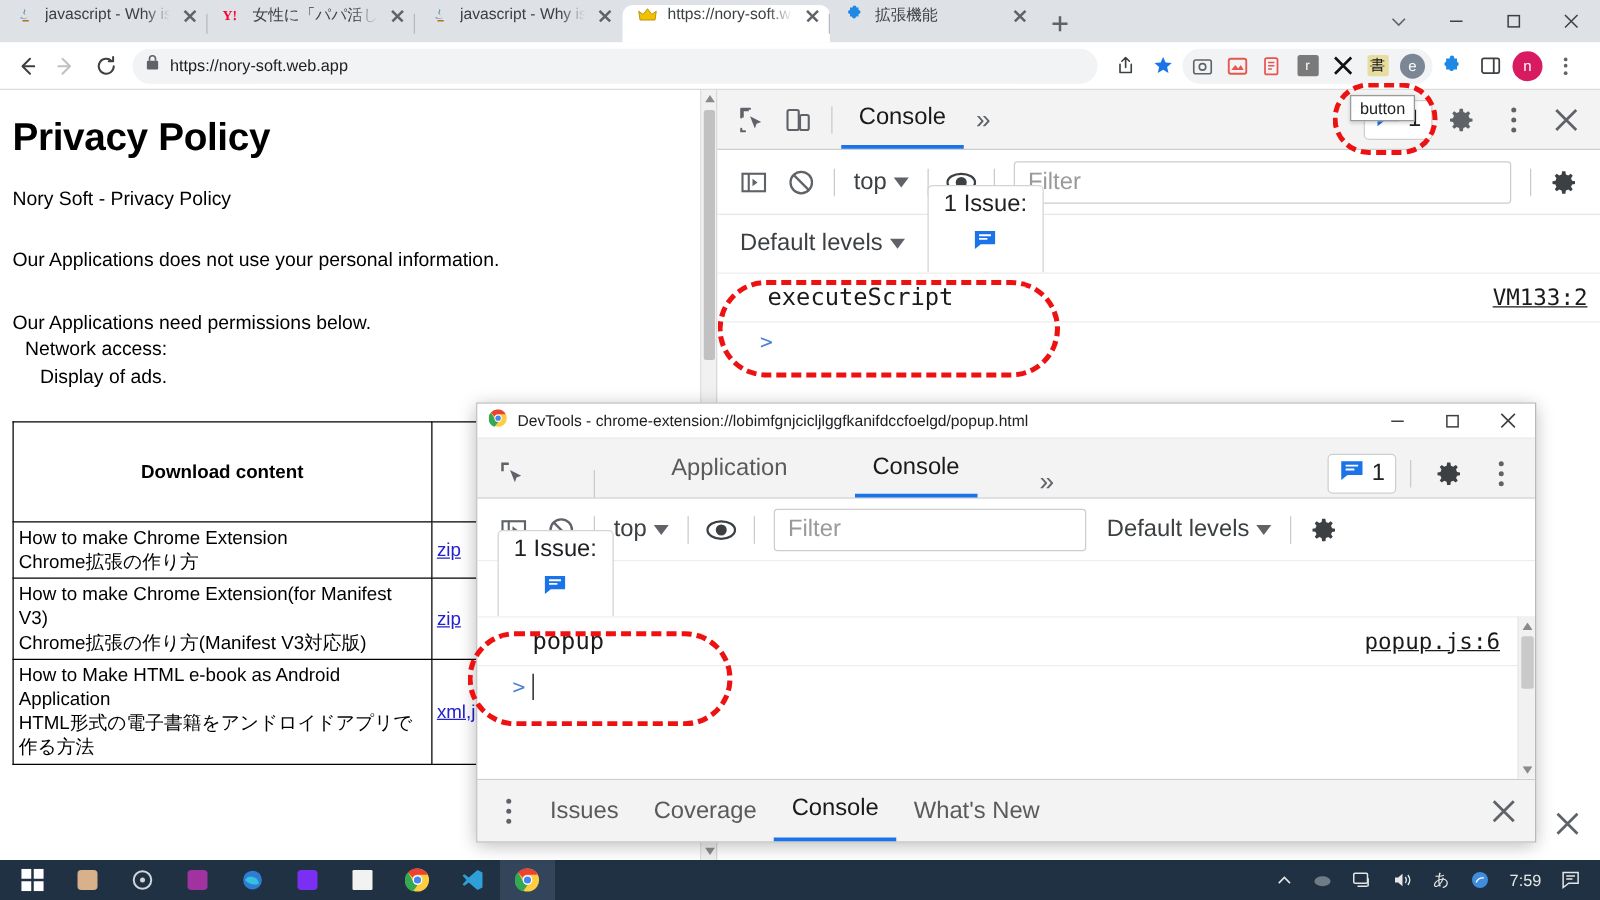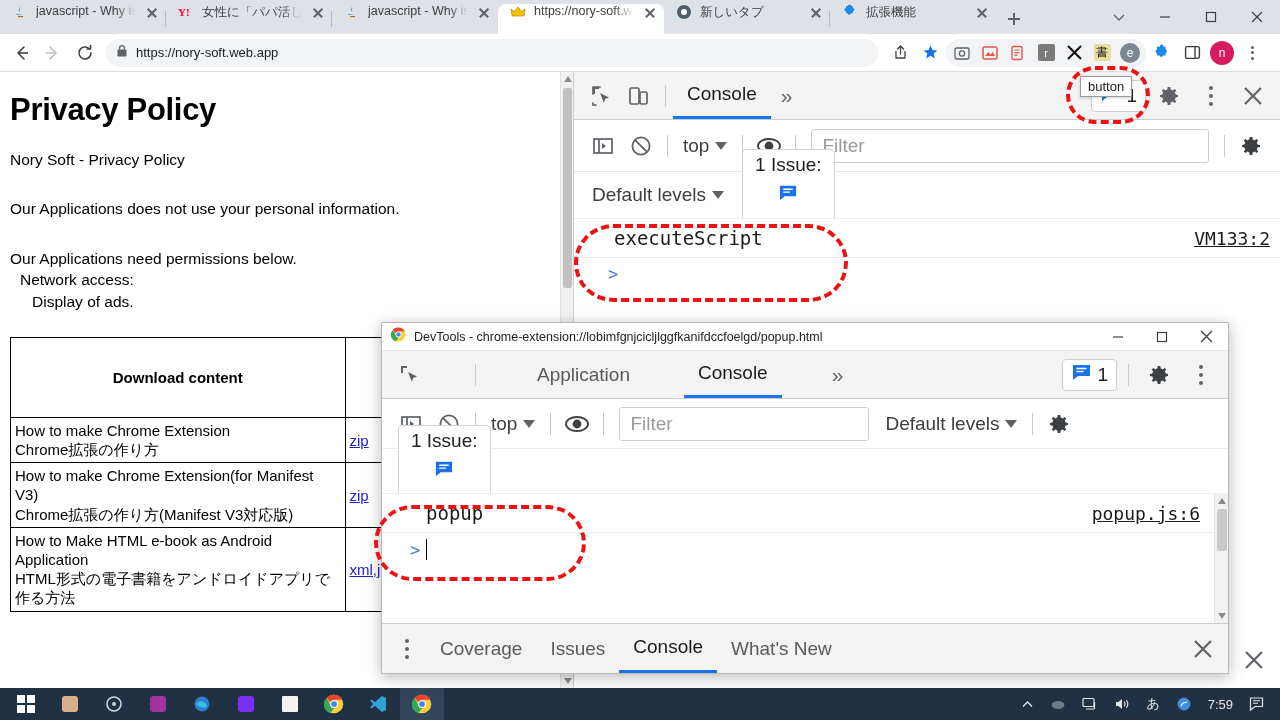--- a/index.html
+++ b/index.html
@@ -167,21 +167,21 @@
   }
   .dw-title {
     height:28px; background:#fff; display:flex; align-items:center; padding-left:9px; gap:8px;
     border-bottom:1px solid #e6e6e6;
   }
   .dw-title .t { font-size:12.5px; color:#202124; white-space:nowrap; }
   .dw-ctrls { margin-left:auto; display:flex; align-items:stretch; height:28px; }
   .dw-ctrl { width:44px; display:flex; align-items:center; justify-content:center; }
 
   .dw-tabbar {
-    height:48px; display:flex; align-items:center; padding:0 8px;
+    height:48px; display:flex; align-items:flex-end; padding:0 8px;
     background:#f3f3f3; border-bottom:1px solid #cdcdcd;gap:40px;
   }
   .dw-filterbar { height:50px; display:flex; align-items:center; padding:0 10px; background:#fff; border-bottom:1px solid #ededed; }
   .dw-levels { height:44px; display:flex; align-items:center; padding:0 16px; background:#fff; }
   .dw-console { flex:1 1 auto; background:#fff; position:relative; overflow:hidden; }
   .dw-scroll { position:absolute; right:0; top:0; width:14px; height:100%; background:#f1f1f1; border-left:1px solid #e6e6e6; }
   .dw-scroll .thumb { position:absolute; left:2px; top:16px; width:10px; height:42px; background:#c9c9c9; border-radius:2px; }
   .dw-scroll .arr { position:absolute; left:0; width:14px; height:15px; display:flex; align-items:center; justify-content:center; }
   .dw-scroll .arr.up { top:0; } .dw-scroll .arr.dn { bottom:0; }
   .dw-drawer {
@@ -253,30 +253,20 @@
       <div class="tab active">
         <span class="favicon">
           <svg width="16" height="16" viewBox="0 0 16 16">
               <path d="M2 12h12l1-7-3.5 2.5L8 3 4.5 7.5 1 5z" fill="#f2c200" stroke="#b08a00" stroke-width=".7"></path>
             </svg>
         </span>
         <span class="tab-title">https://nory-soft.we</span>
         <span class="tab-close"></span>
       </div>
 
-      <div class="tab inactive">
-        <span class="favicon">
-          <svg width="16" height="16" viewBox="0 0 16 16">
-              <circle cx="8" cy="8" r="7" fill="#4e5b68"></circle>
-              <circle cx="8" cy="8" r="3" fill="#fff"></circle>
-            </svg>
-        </span>
-        <span class="tab-title">新しいタブ</span>
-        <span class="tab-close"></span>
-      </div>
 
       <div class="tab inactive sep">
         <span class="favicon">
           <svg width="16" height="16" viewBox="0 0 16 16">
               <path d="M6 2a1.6 1.6 0 013.2 0h1.6v2a1.6 1.6 0 010 3.2v2H8.8a1.6 1.6 0 01-3.2 0H4V7.2a1.6 1.6 0 010-3.2V2z" fill="#1e88e5"></path>
             </svg>
         </span>
         <span class="tab-title">拡張機能</span>
         <span class="tab-close"></span>
       </div>
@@ -723,22 +713,22 @@
     </div>
 
     <div class="dw-drawer">
       <div class="dt-iconbtn">
         <span class="kebab" style="gap:4px;">
             <i style="width:4px;height:4px;"></i>
             <i style="width:4px;height:4px;"></i>
             <i style="width:4px;height:4px;"></i>
           </span>
       </div>
+      <div class="dw-dtab">Issues</div>
       <div class="dw-dtab">Coverage</div>
-      <div class="dw-dtab">Issues</div>
       <div class="dw-dtab sel">Console</div>
       <div class="dw-dtab">What's New</div>
       <div class="dt-iconbtn" style="margin-left:auto;">
         <svg width="24" height="24" viewBox="0 0 24 24">
             <path d="M4 4l16 16M20 4L4 20" stroke="#5f6368" stroke-width="2.2"></path>
           </svg>
       </div>
     </div>
   </div>
 

